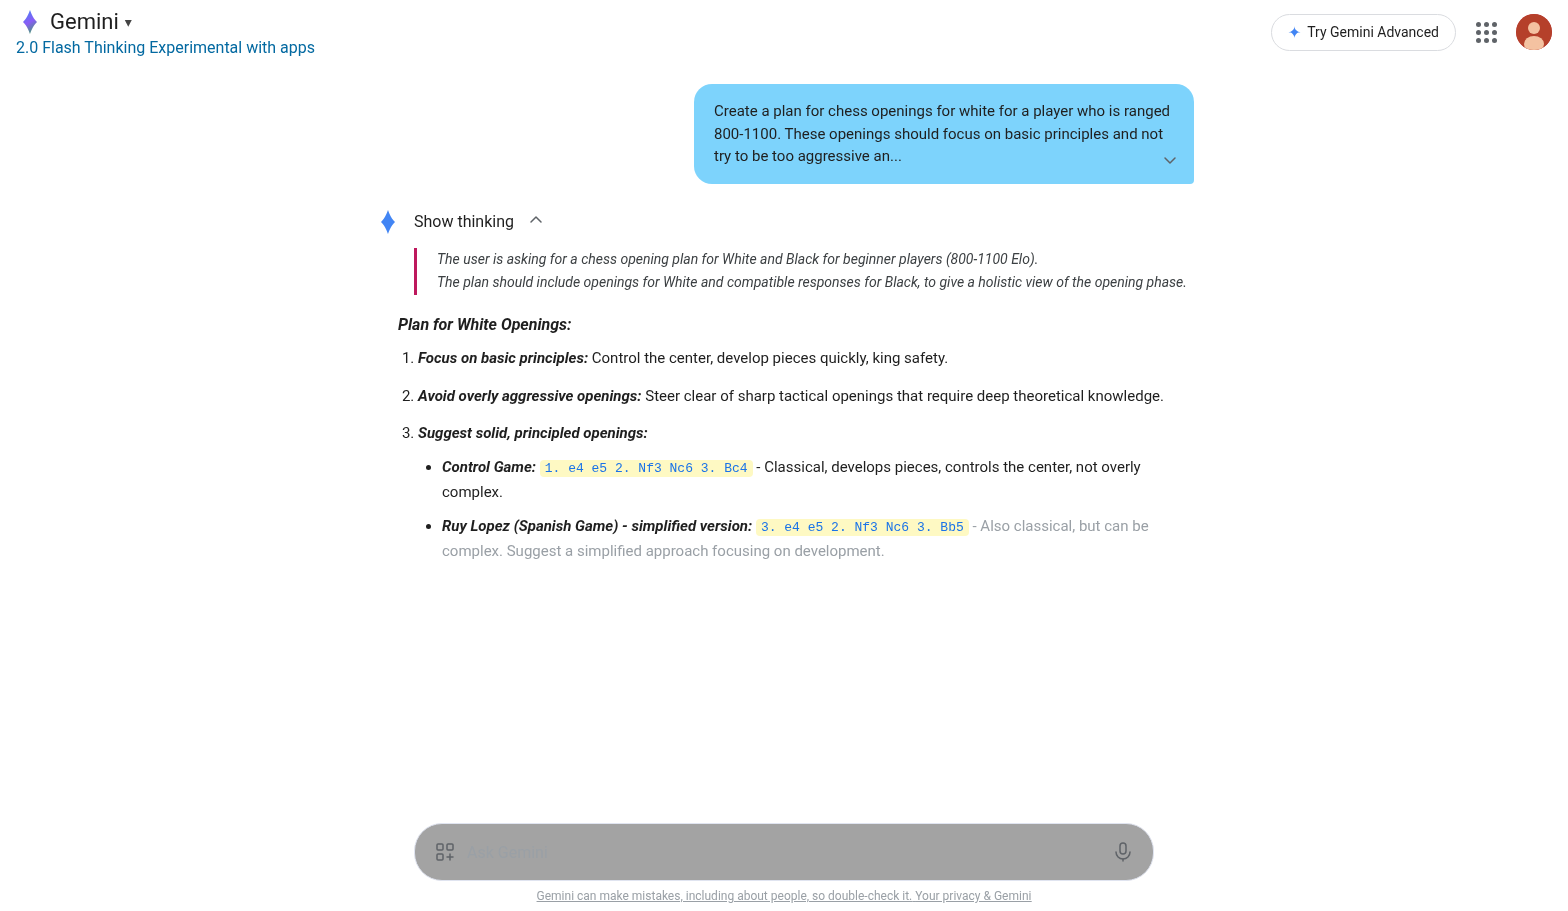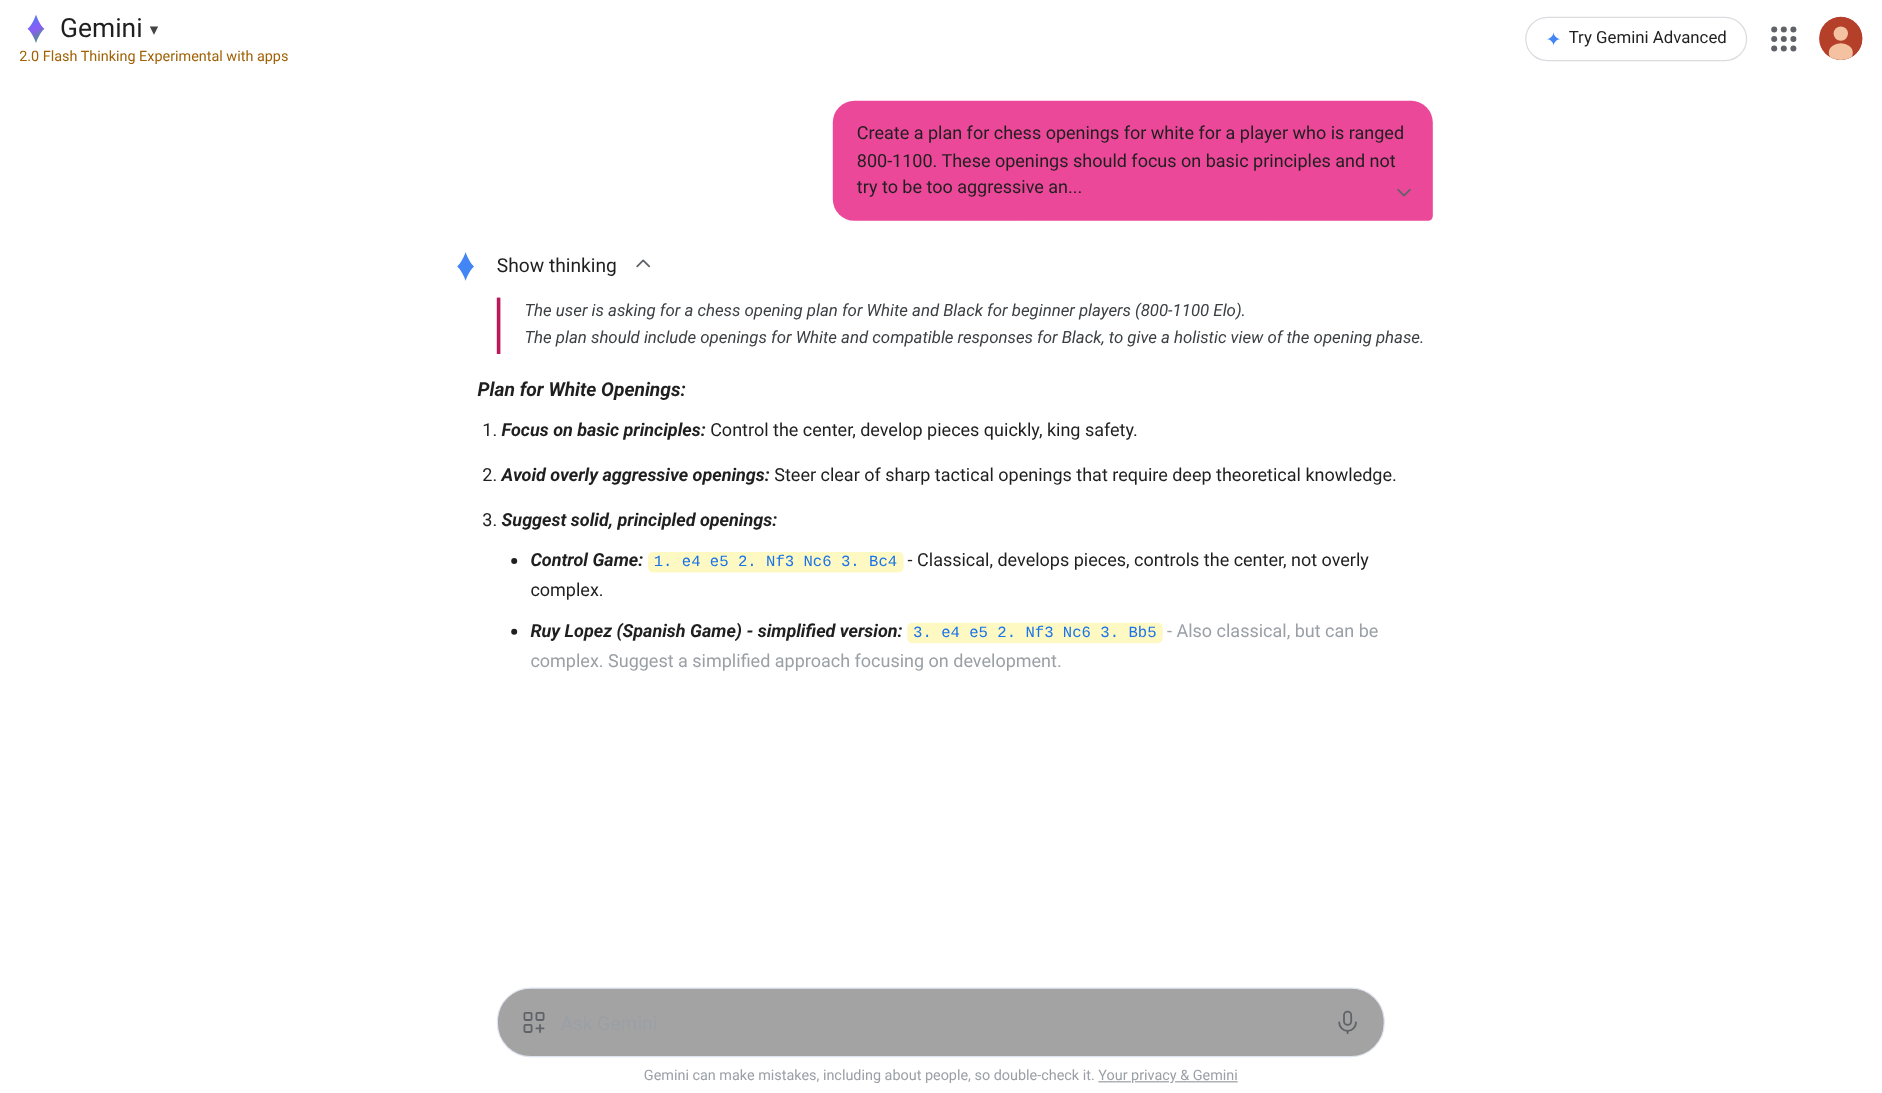--- a/index.html
+++ b/index.html
@@ -34,22 +34,22 @@
       gap: 6px;
       font-size: 22px;
       font-weight: 400;
       color: #1f1f1f;
     }
     .gemini-title .chevron {
       font-size: 14px;
       color: #444;
     }
     .gemini-subtitle {
-      font-size: 12px;
-      color: #a16207;
+      font-size: 16px;
+      color: #0369a1;
     }
     .header-right {
       display: flex;
       align-items: center;
       gap: 12px;
     }
     .try-advanced-btn {
       display: flex;
       align-items: center;
       gap: 6px;
@@ -115,21 +115,21 @@
     
     .user-message-container {
       display: flex;
       justify-content: flex-end;
       width: 100%;
       max-width: 900px;
       margin-bottom: 24px;
       padding: 0 40px;
     }
     .user-message {
-      background: #ec4899;
+      background: #7dd3fc;
       border-radius: 18px 18px 4px 18px;
       padding: 16px 20px;
       max-width: 500px;
       font-size: 15px;
       line-height: 1.5;
       color: #1f1f1f;
       position: relative;
     }
     .user-message-expand {
       position: absolute;
@@ -283,20 +283,21 @@
       cursor: pointer;
       flex-shrink: 0;
       color: #5f6368;
       font-size: 18px;
     }
     .disclaimer {
       font-size: 12px;
       color: #9aa0a6;
       text-align: left;
       margin-top: 8px;
+      text-decoration: underline;
     }
     .disclaimer a {
       color: #9aa0a6;
       text-decoration: underline;
     }
 
     
     .main::-webkit-scrollbar { display: none; }
   </style>
 </head>

